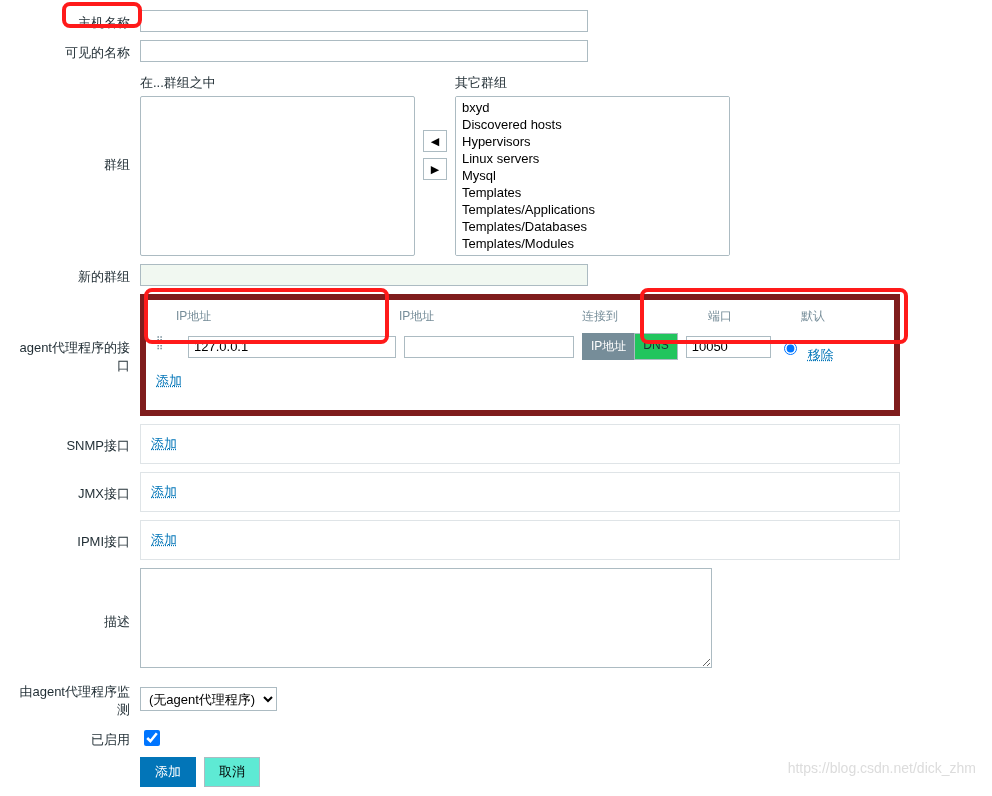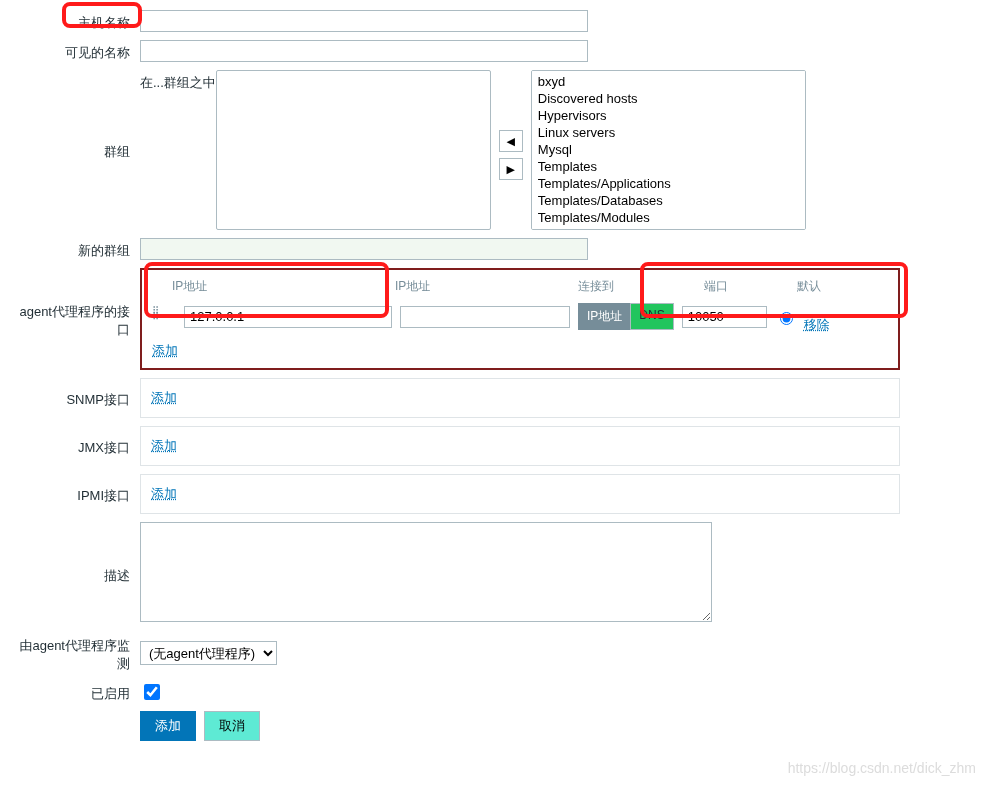--- a/index.html
+++ b/index.html
@@ -39,21 +39,21 @@
     background: #fff;
   }
   .listbox {
     width: 275px;
     height: 160px;
     padding: 2px;
     overflow-y: auto;
   }
   .listbox option { padding: 1px 4px; }
   .group-row { display: flex; align-items: flex-start; }
-  .group-col { display: flex; flex-direction: row; }
+  .group-col { display: flex; flex-direction: column; }
   .group-title { margin-bottom: 4px; padding-top: 4px; }
   .group-btns {
     display: flex;
     flex-direction: column;
     justify-content: center;
     padding: 0 8px;
     margin-top: 60px;
     gap: 6px;
   }
   .arrow-btn {
@@ -67,22 +67,22 @@
     padding: 0;
   }
   .new-group-input {
     width: 448px;
     height: 24px;
     border: 2px solid #a5d6a7;
     background: #f1f8f1;
     padding: 3px 5px;
   }
   .iface-box {
-    border: 2px solid #7f1d1d;
-    padding: 8px 10px 8px 10px;
+    border: 6px solid #7f1d1d;
+    padding: 8px 10px 20px 10px;
     width: 760px;
     position: relative;
   }
   .iface-header, .iface-row {
     display: flex;
     align-items: center;
     gap: 8px;
   }
   .iface-header { margin-bottom: 4px; }
   .hdr {
@@ -201,20 +201,21 @@
   <div class="field-col group-row">
     <div class="group-col">
       <div class="group-title">在...群组之中</div>
       <select multiple="" class="listbox"></select>
     </div>
     <div class="group-btns">
       <button class="arrow-btn">◀</button>
       <button class="arrow-btn">▶</button>
     </div>
     <div class="group-col">
+      <div class="group-title">其它群组</div>
       <select multiple="" class="listbox" id="other-groups">
           <option>bxyd</option>
           <option>Discovered hosts</option>
           <option>Hypervisors</option>
           <option>Linux servers</option>
           <option>Mysql</option>
           <option>Templates</option>
           <option>Templates/Applications</option>
           <option>Templates/Databases</option>
           <option>Templates/Modules</option>

